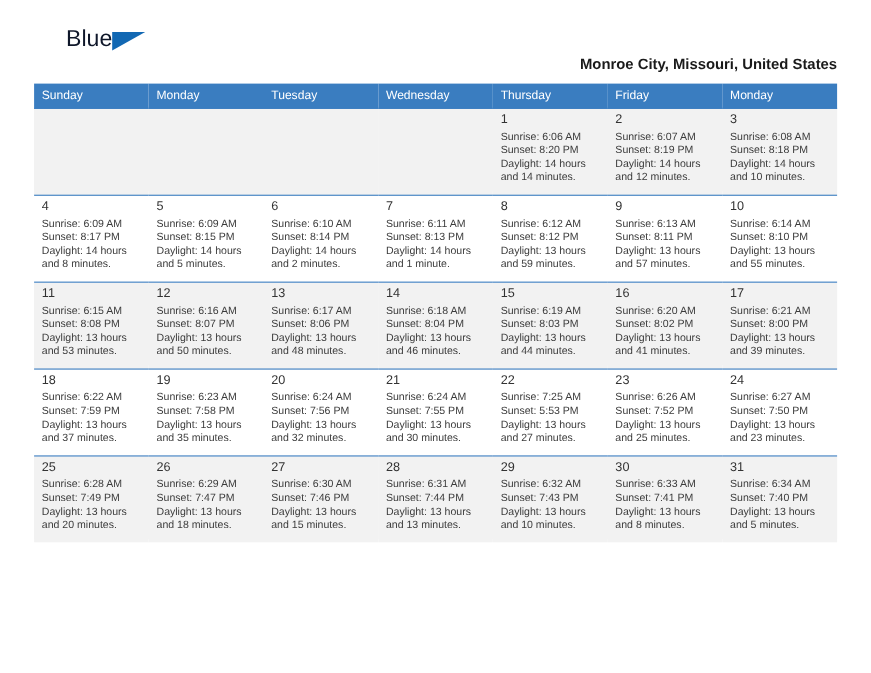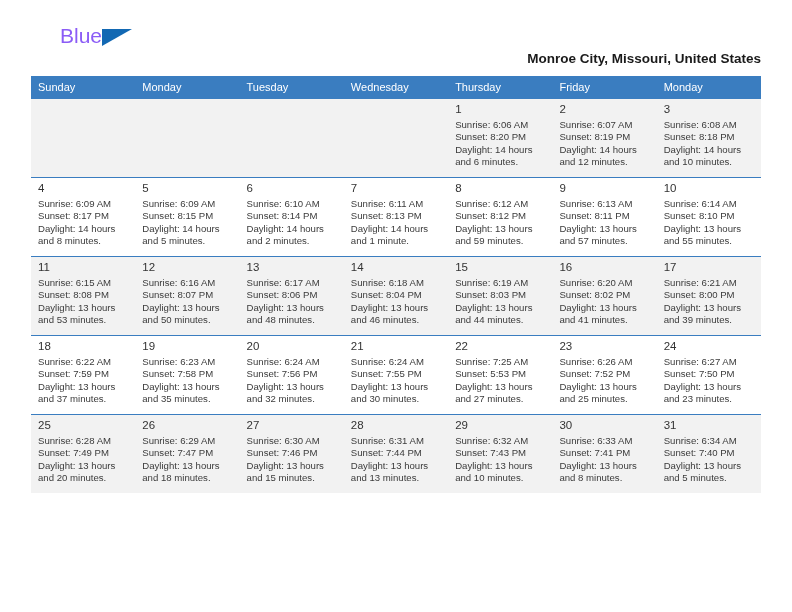--- a/index.html
+++ b/index.html
@@ -39,21 +39,21 @@
   }
   .brand-top {
     font-size: 21px;
     color: #3c3c3c;
     letter-spacing: -0.2px;
     line-height: 23px;
     font-weight: 400;
   }
   .brand-bottom {
     font-size: 21px;
-    color: #8b5cf6;
+    color: #0f172a;
     line-height: 23px;
     margin-left: 29px;
     margin-top: -2px;
     font-weight: 400;
   }
   .brand-triangle {
     position: absolute;
     left: 71px;
     top: 7px;
     width: 0;
@@ -184,21 +184,21 @@
         <td>
             <div class="cell-inner"></div>
           </td>
         <td>
             <div class="cell-inner">
           <div class="daynum">1</div>
           <div class="dayinfo">
             <div>Sunrise: 6:06 AM</div>
             <div>Sunset: 8:20 PM</div>
             <div>Daylight: 14 hours</div>
-            <div>and 6 minutes.</div>
+            <div>and 14 minutes.</div>
           </div>
         </div>
           </td>
         <td>
             <div class="cell-inner">
           <div class="daynum">2</div>
           <div class="dayinfo">
             <div>Sunrise: 6:07 AM</div>
             <div>Sunset: 8:19 PM</div>
             <div>Daylight: 14 hours</div>

